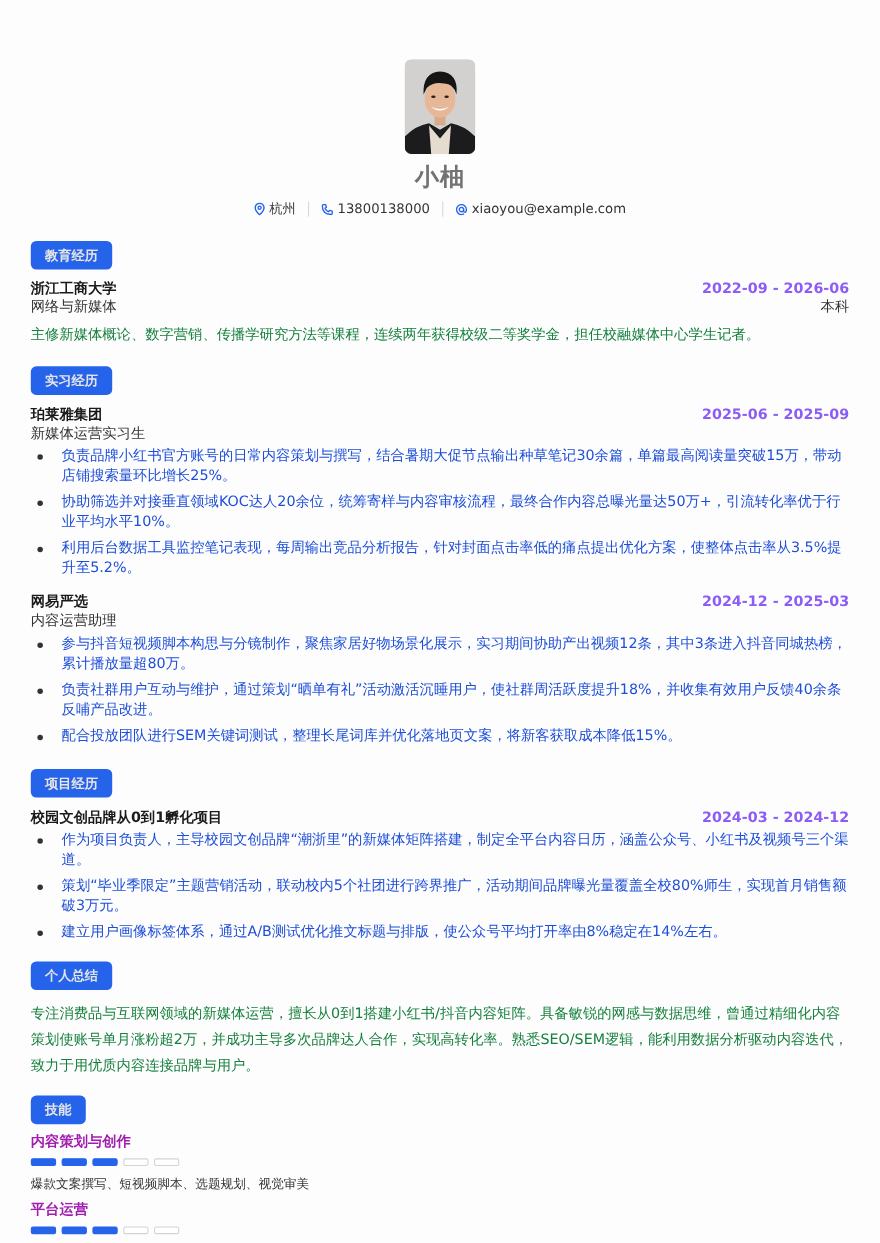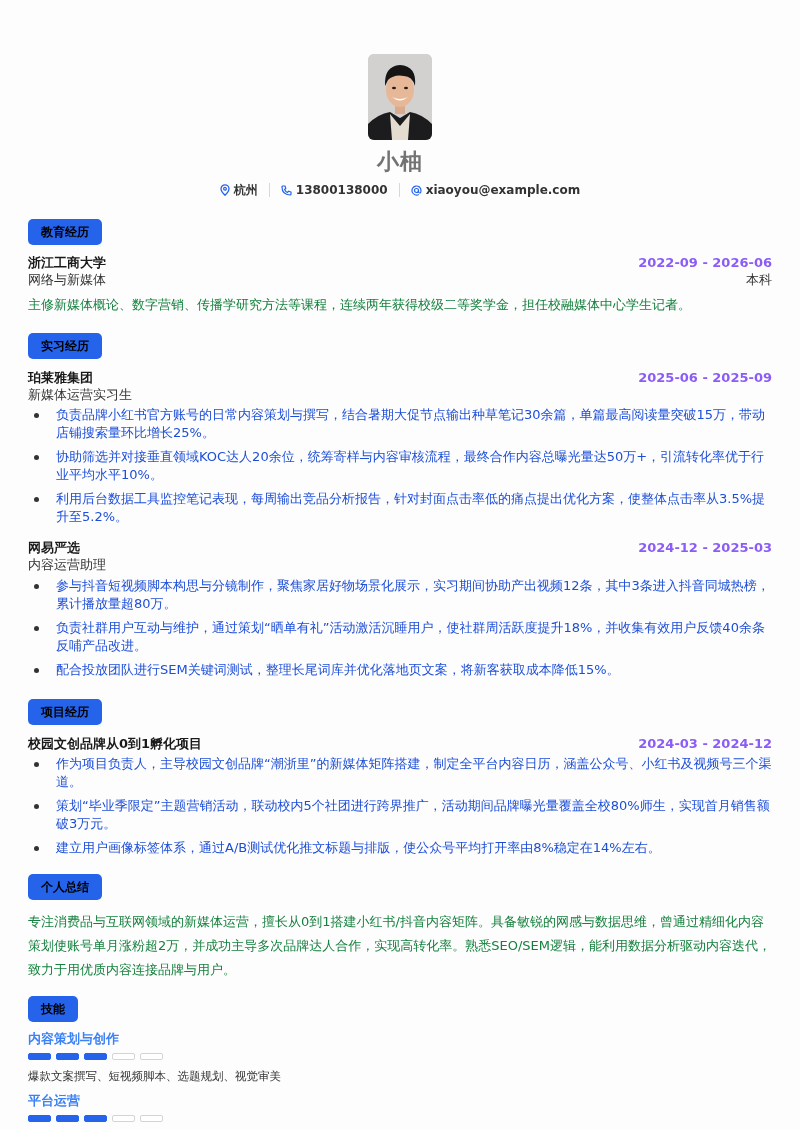--- a/index.html
+++ b/index.html
@@ -5,39 +5,39 @@
     * { box-sizing: border-box; margin: 0; padding: 0; }
     html, body { width: 800px; height: 1130px; background: #fdfdfd; overflow: hidden; }
     body { font-family: "DejaVu Sans", "Liberation Sans", sans-serif; color: #222; position: relative; }
     .page { position: absolute; left: 0; top: 0; width: 800px; height: 1130px; padding: 0 28px; }
 
     .header { position: absolute; left: 0; top: 54px; width: 800px; text-align: center; }
     .avatar { width: 64px; height: 86px; margin: 0 auto; border-radius: 6px; overflow: hidden; background: #cfcfcf; position: relative; }
     .avatar svg { display: block; }
     .name { margin-top: 8px; font-size: 22px; font-weight: bold; color: #737373; letter-spacing: 1px; line-height: 28px; }
     .contacts { margin-top: 6px; display: flex; justify-content: center; align-items: center; font-size: 12px; color: #333; line-height: 16px; }
-    .contact { display: flex; align-items: center; gap: 4px; font-weight: bold; }
+    .contact { display: flex; align-items: center; gap: 4px; }
     .contact .ic { color: #2563eb; font-size: 11px; display: inline-flex; }
     .sep { width: 1px; height: 14px; background: #d8d8d8; margin: 0 11px; }
 
-    .section-tag { position: absolute; left: 28px; height: 26px; padding: 0 13px; background: #2563eb; color: #000000; font-size: 12px; font-weight: bold; border-radius: 5px; line-height: 26px; }
+    .section-tag { position: absolute; left: 28px; height: 26px; padding: 0 13px; background: #2563eb; color: #e5e5e5; font-size: 12px; font-weight: bold; border-radius: 5px; line-height: 26px; }
 
     .row { position: absolute; left: 28px; width: 744px; display: flex; justify-content: space-between; font-size: 13px; line-height: 18px; }
     .row .l { font-weight: bold; color: #1a1a1a; }
     .row .r { font-weight: bold; color: #8b5cf6; }
     .row.sub .l, .row.sub .r { font-weight: normal; color: #333; }
 
     .para { position: absolute; left: 28px; width: 744px; font-size: 13px; line-height: 18px; color: #15803d; }
     .para.loose { line-height: 24px; }
 
     ul.bullets { position: absolute; left: 28px; width: 744px; list-style: none; }
     ul.bullets li { position: relative; padding-left: 28px; font-size: 13px; line-height: 18px; color: #1d4ed8; margin-bottom: 6px; }
     ul.bullets li::before { content: ""; position: absolute; left: 6px; top: 7px; width: 5px; height: 5px; border-radius: 50%; background: #333; }
 
-    .skill-title { position: absolute; left: 28px; font-size: 13px; font-weight: bold; line-height: 18px; color: #3b82f6; }
+    .skill-title { position: absolute; left: 28px; font-size: 13px; font-weight: bold; line-height: 18px; color: #a21caf; }
     .skill-bar { position: absolute; left: 28px; display: flex; gap: 5px; }
     .skill-bar span { width: 23px; height: 7px; border-radius: 2px; border: 1px solid #d4d4d4; background: #fff; }
     .skill-bar span.on { background: #2563eb; border-color: #2563eb; }
     .skill-desc { position: absolute; left: 28px; font-size: 11.5px; line-height: 16px; color: #333; }
   </style>
 </head>
 <body>
 
 <div class="page">
 

